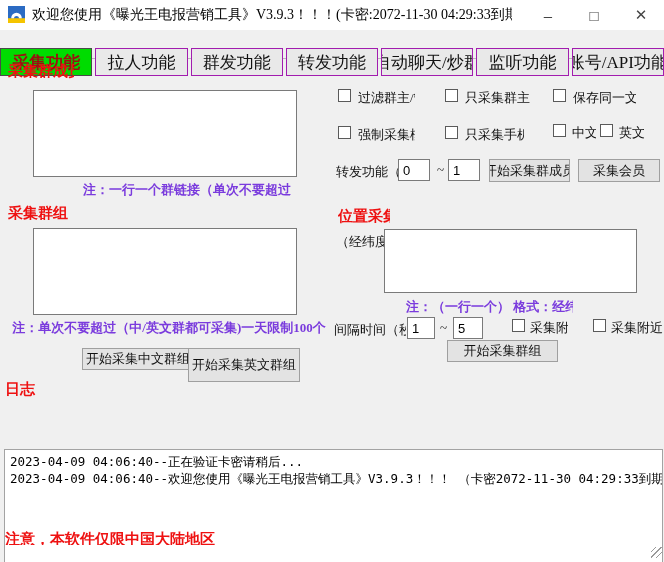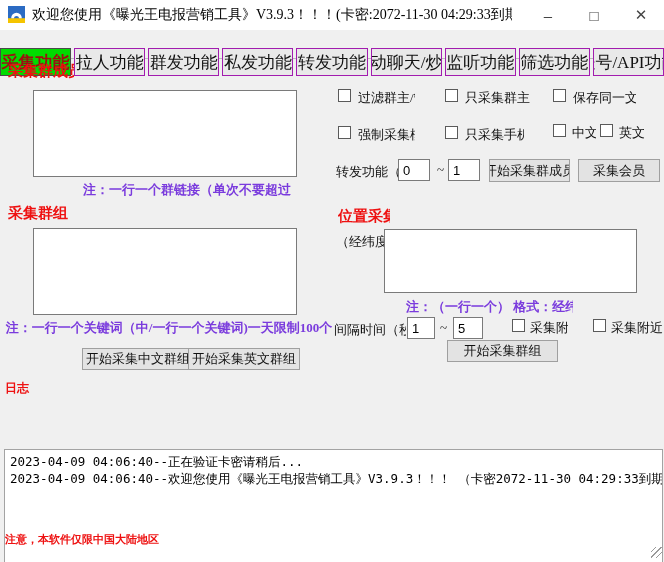--- a/index.html
+++ b/index.html
@@ -39,21 +39,21 @@
     font-size:13px;color:#111;white-space:nowrap;overflow:hidden;cursor:default;box-sizing:border-box;}
   .cb{width:13px;height:13px;background:#fff;border:1px solid #5a5a5a;display:inline-block;box-sizing:border-box;}
 
   
   .logbox{left:4px;top:401px;width:659px;height:127px;background:#fff;border:1px solid #a3a3a3;
     box-sizing:border-box;padding:3px 5px;overflow:hidden;margin-top:48px;}
   .logline{font-family:"DejaVu Sans Mono",monospace;font-size:12.5px;color:#000;line-height:17px;
     white-space:nowrap;}
 
   .footer-warn{left:5px;top:531px;width:420px;height:14px;overflow:hidden;
-    color:#ee1111;font-weight:bold;font-size:11px;line-height:17px;white-space:nowrap;}
+    color:#ee1111;font-weight:bold;font-size:15px;line-height:17px;white-space:nowrap;}
   .resize-grip{left:651px;top:547px;width:11px;height:11px;
     background:repeating-linear-gradient(135deg,transparent 0 3px,#9a9a9a 3px 4px);}
 </style>
 </head>
 <body>
 
 <div class="abs titlebar">
   <svg class="abs app-icon" viewBox="0 0 16 16">
     <rect width="16" height="16" fill="#2b6bc3"></rect>
     <rect y="11.5" width="16" height="4.5" fill="#f5c400"></rect>
@@ -62,25 +62,23 @@
   <div class="abs title-text">欢迎您使用《曝光王电报营销工具》V3.9.3！！！(卡密:2072-11-30 04:29:33到期)</div>
   <div class="abs win-btn btn-min">–</div>
   <div class="abs win-btn btn-max">□</div>
   <div class="abs win-btn btn-close">✕</div>
 </div>
 
 <div class="abs tabbar">
   <div class="tab active">采集功能</div>
   <div class="tab">拉人功能</div>
   <div class="tab">群发功能</div>
-  <div class="tab">私发功能</div>
   <div class="tab">转发功能</div>
   <div class="tab">自动聊天/炒群</div>
   <div class="tab">监听功能</div>
-  <div class="tab">筛选功能</div>
   <div class="tab">账号/API功能</div>
 </div>
 
 <div class="abs red-label" style="left:8px;top:62px;width:66px;height:18px;">采集群成员</div>
 
 <textarea class="abs box" style="left: 33px; top: 90px; width: 264px; height: 87px;"></textarea>
 
 <div class="abs purple-note" style="left:33px;top:181px;width:263px;height:16px;padding-left:45px;box-sizing:border-box;">注：一行一个群链接（单次不要超过</div>
 
 <span class="abs cb" style="left:338px;top:89px;"></span>
@@ -108,24 +106,24 @@
 <input class="abs num" style="left: 398px; top: 159px; width: 32px; height: 22px;" value="0">
 <div class="abs plain-label" style="left:437px;top:162px;width:10px;">~</div>
 <input class="abs num" style="left: 448px; top: 159px; width: 32px; height: 22px;" value="1">
 <div class="abs btn" style="left:489px;top:159px;width:81px;height:23px;">开始采集群成员</div>
 <div class="abs btn" style="left:578px;top:159px;width:82px;height:23px;">采集会员</div>
 
 <div class="abs red-label" style="left:8px;top:204px;width:60px;height:18px;">采集群组</div>
 
 <textarea class="abs box" style="left: 33px; top: 228px; width: 264px; height: 87px;"></textarea>
 
-<div class="abs purple-note" style="left:4px;top:319px;width:330px;height:17px;">注：一行一个关键词（中/一行一个关键词)一天限制100个</div>
+<div class="abs purple-note" style="left:4px;top:319px;width:330px;height:17px;">注：单次不要超过（中/英文群都可采集)一天限制100个</div>
 
 <div class="abs btn" style="left:60px;top:348px;width:112px;height:22px;margin-left:22px;">开始采集中文群组</div>
-<div class="abs btn" style="left:188px;top:348px;width:112px;height:22px;">开始采集英文群组</div>
+<div class="abs btn" style="left:188px;top:348px;width:112px;height:34px;">开始采集英文群组</div>
 
 <div class="abs red-label" style="left:338px;top:207px;width:52px;height:18px;">位置采集</div>
 
 <div class="abs plain-label" style="left:336px;top:233px;width:48px;">（经纬度</div>
 
 <textarea class="abs box" style="left: 384px; top: 229px; width: 253px; height: 64px;"></textarea>
 
 <div class="abs purple-note" style="left:384px;top:298px;width:189px;height:16px;padding-left:22px;box-sizing:border-box;">注：（一行一个） 格式：经纬度</div>
 
 <div class="abs plain-label" style="left:334px;top:321px;width:72px;">间隔时间（秒</div>
@@ -134,21 +132,21 @@
 <input class="abs num" style="left: 453px; top: 317px; width: 30px; height: 22px;" value="5">
 
 <span class="abs cb" style="left:512px;top:319px;"></span>
 <div class="abs plain-label" style="left:530px;top:319px;width:38px;">采集附近</div>
 
 <span class="abs cb" style="left:593px;top:319px;"></span>
 <div class="abs plain-label" style="left:611px;top:319px;width:53px;">采集附近</div>
 
 <div class="abs btn" style="left:447px;top:340px;width:111px;height:22px;">开始采集群组</div>
 
-<div class="abs red-label" style="left:5px;top:380px;width:40px;height:20px;font-size:12px;">日志</div>
+<div class="abs red-label" style="left:5px;top:380px;width:40px;height:20px;font-size:15px;">日志</div>
 
 <div class="abs logbox">
   <div class="logline">2023-04-09 04:06:40--正在验证卡密请稍后...</div>
   <div class="logline">2023-04-09 04:06:40--欢迎您使用《曝光王电报营销工具》V3.9.3！！！ （卡密2072-11-30 04:29:33到期）</div>
 </div>
 
 <div class="abs footer-warn">注意，本软件仅限中国大陆地区</div>
 <div class="abs resize-grip"></div>
 
 </body></html>

